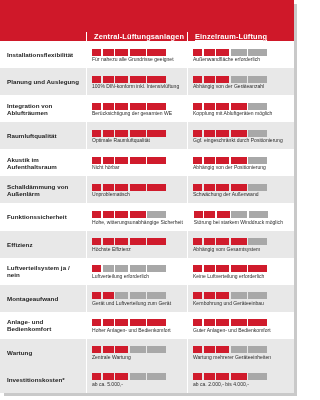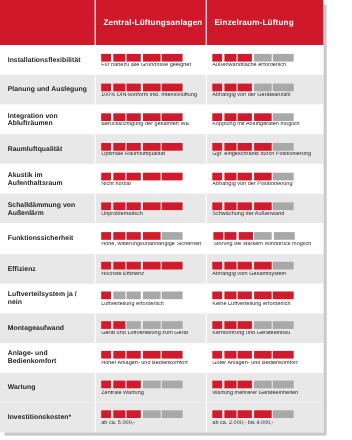--- a/index.html
+++ b/index.html
@@ -29,34 +29,35 @@
     z-index:1;
     display:flex;
     flex-direction:column;
   }
   
   .thead{
     display:flex;
     height:41px;
     flex:0 0 41px;
     background:#cf1829;
+    align-items:flex-end;
   }
   .th{
     box-sizing:border-box;
     display:flex;
     align-items:center;
     color:#ffffff;
     font-size:7.4px;
     font-weight:bold;
     letter-spacing:.15px;
     padding-left:7px;
   }
   .th-label{flex:0 0 86px;}
   .th-a{flex:0 0 101px;border-left:1.5px solid #ffffff;}
-  .th-b{flex:1 1 auto;border-left:1.5px solid #ffffff;}
+  .th-b{flex:1 1 auto;border-left:1.5px solid #ffffff;text-decoration:underline;}
   
   .tbody{flex:1 1 auto;display:flex;flex-direction:column;}
   .row{
     display:flex;
     flex:1 1 0;
     min-height:0;
     background:#ffffff;
   }
   .row.alt{background:#e8e8e8;}
   .row.last{background:#e8e8e8;}

